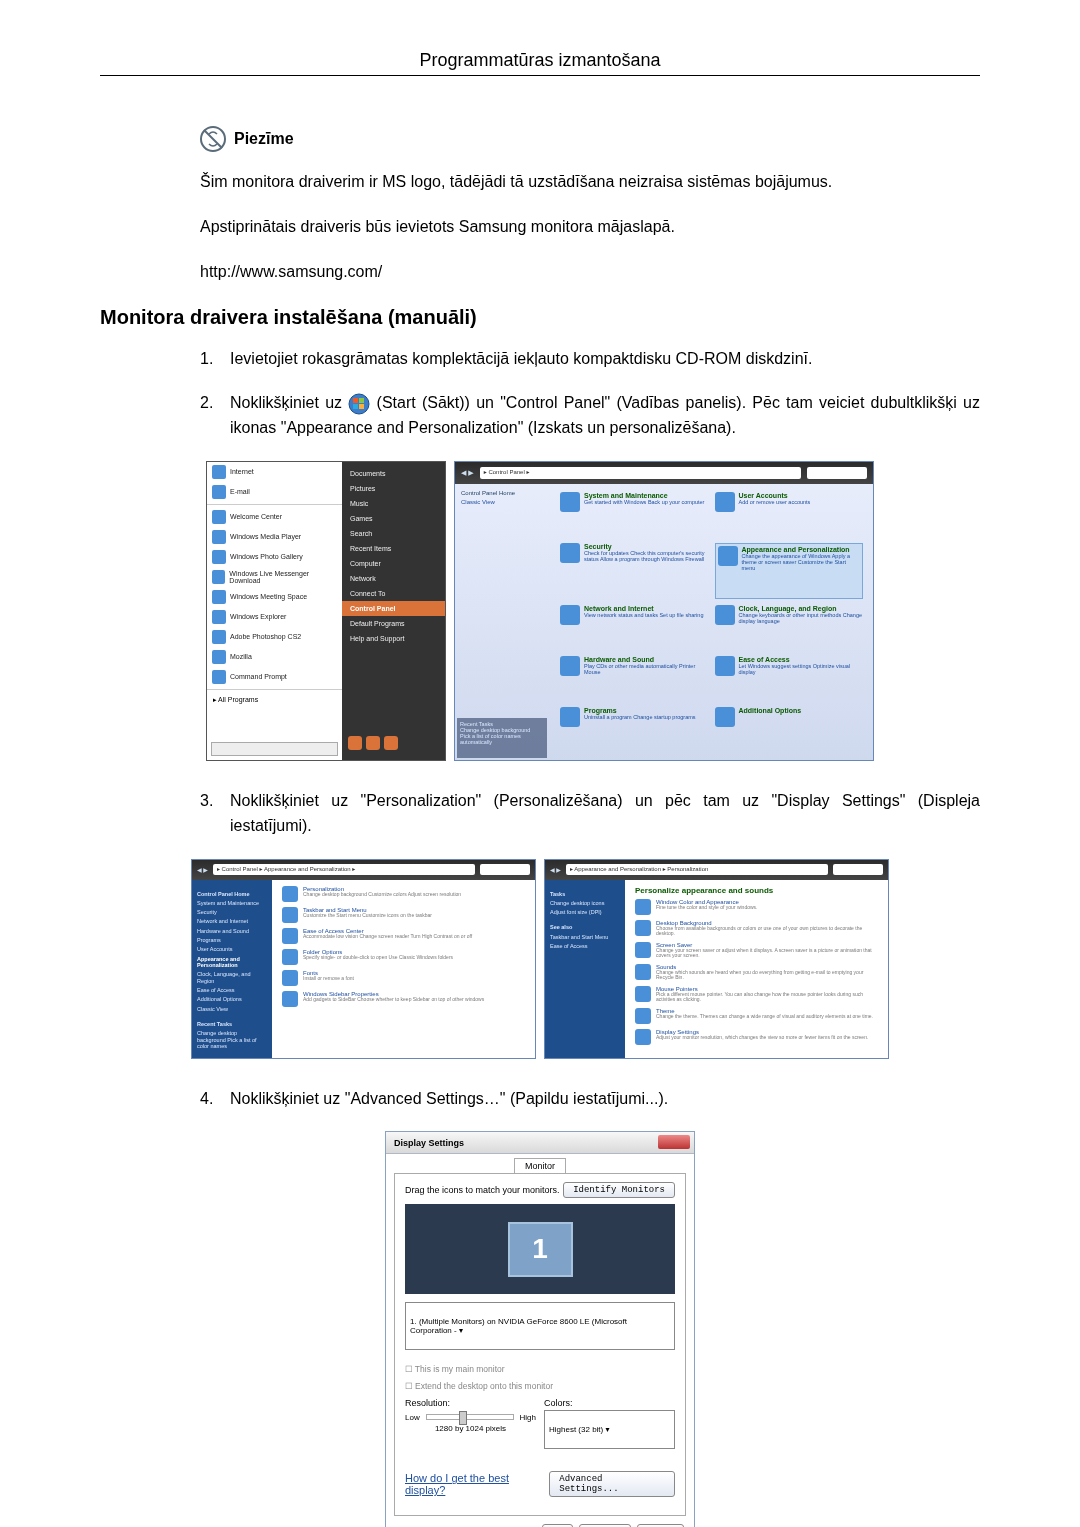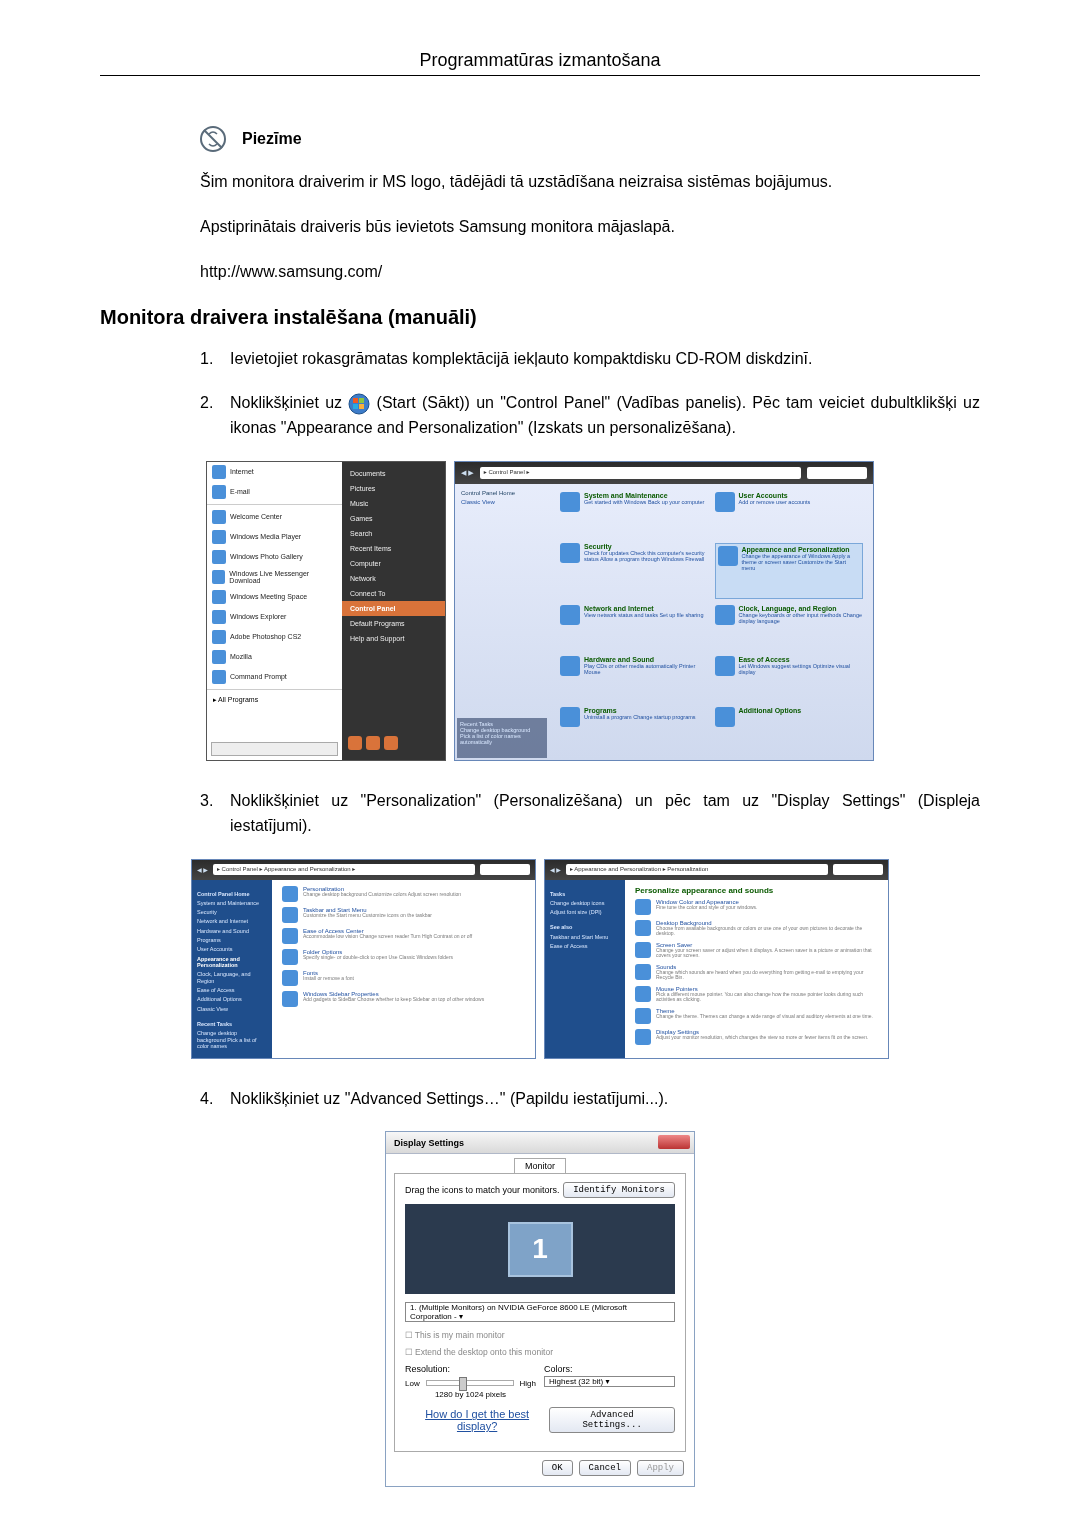--- a/index.html
+++ b/index.html
@@ -2,21 +2,21 @@
 <html><head>
 <meta charset="utf-8">
 <style>
   * { margin: 0; padding: 0; box-sizing: border-box; }
   html, body { width: 1080px; background: #ffffff; font-family: Arial, Helvetica, sans-serif; color: #000; }
   .page { width: 1080px; min-height: 1527px; padding: 50px 100px 30px 100px; position: relative; }
   .section-title { text-align: center; font-size: 18px; font-weight: 400; margin-bottom: 4px; }
   .hr { border-top: 1px solid #000; margin-bottom: 50px; }
 
   .note-block { margin-left: 100px; margin-right: 30px; }
-  .note-header { display: flex; align-items: center; gap: 16px; margin-bottom: 18px; }
+  .note-header { display: flex; align-items: center; gap: 8px; margin-bottom: 18px; }
   .note-icon { width: 26px; height: 26px; }
   .note-icon svg { width: 26px; height: 26px; }
   .note-label { font-weight: 700; font-size: 16px; }
   .note-para { font-size: 16px; line-height: 1.45; margin-bottom: 22px; text-align: justify; }
 
   .h2 { font-size: 20px; font-weight: 700; margin: 12px 0 18px 0; }
   .subline { font-size: 16px; margin-left: 100px; margin-bottom: 22px; }
   .sup { vertical-align: super; font-size: 11px; }
 
   .ol { margin-left: 100px; list-style: none; }
@@ -77,25 +77,25 @@
   .plink .pltxt .plt { color: #2050a0; font-size: 6px; }
   .plink .pltxt .pls { color: #7a7a7a; font-size: 5px; line-height: 1.1; }
 
   
   .ds { width: 310px; margin: 5px auto 30px auto; border: 1px solid #8aa2c2; background: #fff; font-size: 9px; color: #000; }
   .ds-title { height: 22px; background: linear-gradient(#f7f7f7,#d9d9d9); border-bottom: 1px solid #b0b8c8; display: flex; align-items: center; padding: 0 8px; font-weight: 700; color: #000; position: relative; }
   .ds-close { position: absolute; right: 4px; top: 3px; width: 32px; height: 14px; background: linear-gradient(#e88,#b33); border-radius: 2px; }
   .ds-tab { padding: 4px 8px 0 8px; text-align: center; }
   .ds-tab span { display: inline-block; padding: 2px 10px; border: 1px solid #aaa; border-bottom: none; background: #fff; font-size: 9px; }
   .ds-pane { margin: 0 8px 8px 8px; border: 1px solid #aaa; padding: 8px 10px 12px 10px; }
-  .ds-row { display: flex; align-items: center; justify-content: space-between; margin-bottom: 6px; text-align: center; }
+  .ds-row { display: flex; align-items: center; justify-content: space-between; margin-bottom: 6px; }
   .ds-btn { border: 1px solid #888; padding: 2px 9px; font-size: 9px; background: linear-gradient(#fff,#e3e8f2); border-radius: 3px; font-family: Liberation Mono, monospace; }
   .ds-monbox { height: 90px; background: #2b3a4e; display: flex; align-items: center; justify-content: center; margin-bottom: 8px; }
   .ds-mon { width: 65px; height: 55px; background: #7fa3c8; display: flex; align-items: center; justify-content: center; color: #fff; font-size: 28px; font-weight: 700; border: 2px solid #a8c3de; }
-  .ds-drop { width: 100%; border: 1px solid #888; padding: 0 4px; font-size: 8px; background: #fff; margin-bottom: 8px; }
+  .ds-drop { width: 100%; border: 1px solid #888; padding: 14px 4px; font-size: 8px; background: #fff; margin-bottom: 14px; }
   .ds-chk { font-size: 8.5px; color: #888; line-height: 1.3; margin-bottom: 6px; }
   .ds-cols { display: flex; gap: 8px; }
   .ds-col { flex: 1; }
   .ds-col .lbl { font-size: 9px; margin-bottom: 2px; }
   .ds-slider { height: 6px; border: 1px solid #aaa; position: relative; margin: 4px 0; }
   .ds-slider .thumb { position: absolute; top: -4px; left: 38%; width: 8px; height: 14px; background: #ccc; border: 1px solid #777; }
   .ds-help { font-size: 11px; color: #2050a0; text-decoration: underline; }
   .ds-foot { display: flex; justify-content: flex-end; gap: 6px; padding: 0 10px 10px 0; }
 </style>
 </head>

